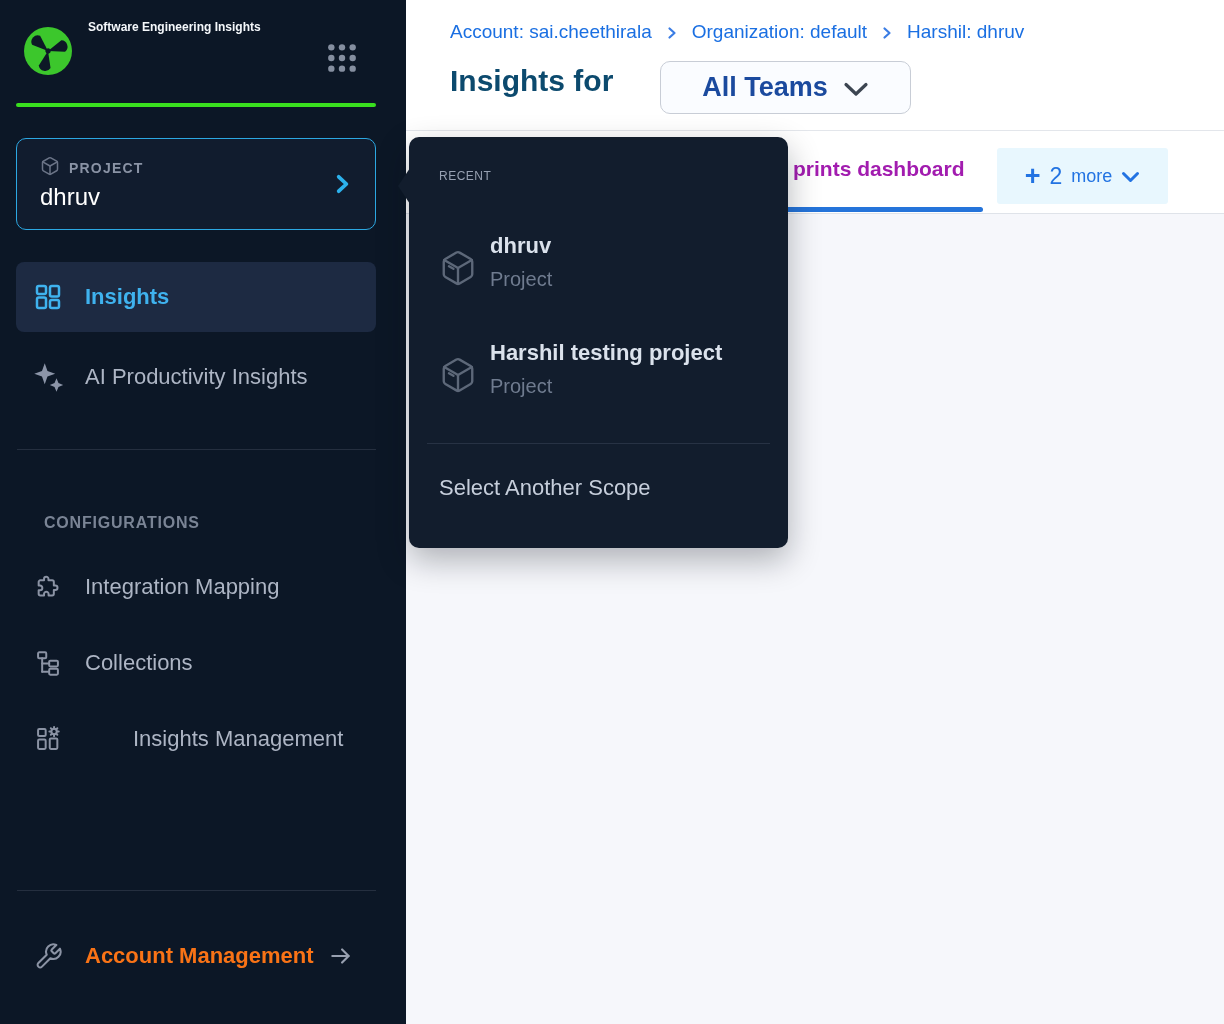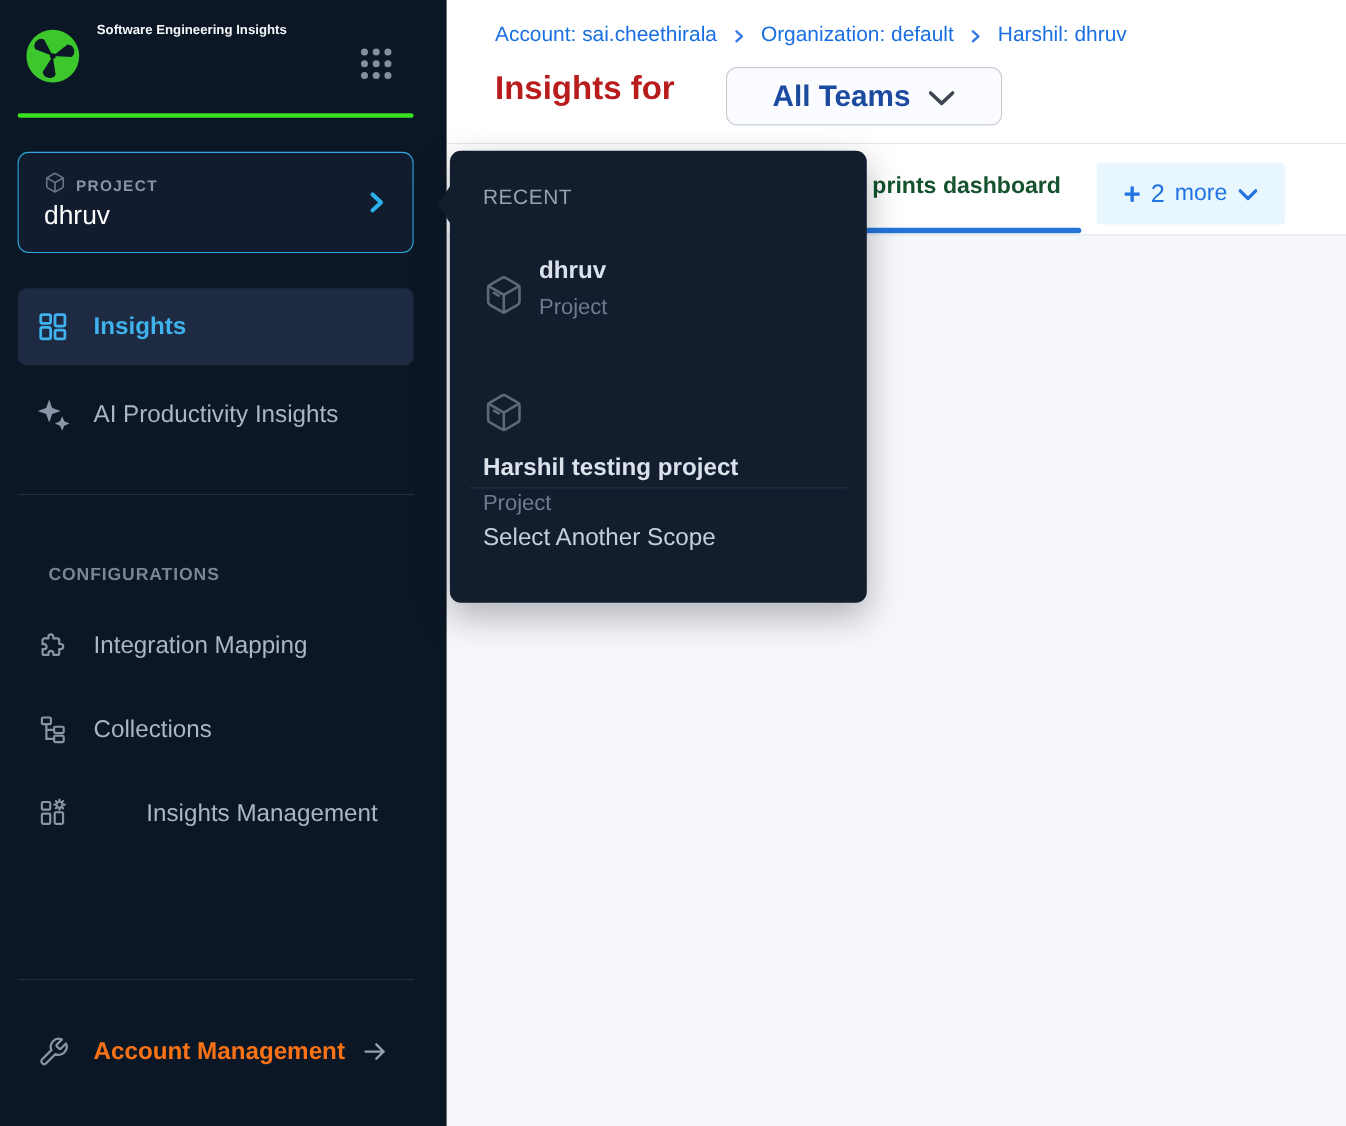--- a/index.html
+++ b/index.html
@@ -38,52 +38,52 @@
   .cfg-label{position:absolute;left:44px;top:514px;font-size:16px;font-weight:600;letter-spacing:.8px;color:#7a8495;}
   .sb-divider{position:absolute;left:17px;width:359px;height:1px;background:#252f3f;}
   .sbd1{top:449px;}.sbd2{top:890px;}
 
   
   .breadcrumb{position:absolute;left:450px;top:21px;display:flex;align-items:center;gap:14px;
     font-size:19px;color:#1a6fe2;z-index:1;}
   .breadcrumb .crumb{cursor:pointer;white-space:nowrap;}
   .breadcrumb .sep{display:flex;align-items:center;margin-top:2px;}
 
-  .page-title{position:absolute;left:450px;top:64px;font-size:30px;font-weight:700;color:#b91c1c;z-index:1;}
+  .page-title{position:absolute;left:450px;top:64px;font-size:30px;font-weight:700;color:#0c4a6e;z-index:1;}
   .team-btn{position:absolute;left:660px;top:61px;width:251px;height:53px;box-sizing:border-box;
     display:flex;align-items:center;justify-content:center;gap:15px;
     background:#fafcff;border:1px solid #c8cdd6;border-radius:10px;cursor:pointer;z-index:1;}
   .team-btn .t{font-size:27px;font-weight:700;color:#1b4a9e;}
 
   .hdr-divider{position:absolute;left:406px;right:0;top:130px;height:1px;background:#e3e6eb;z-index:1;}
   .tab-divider{position:absolute;left:406px;right:0;top:213px;height:1px;background:#dfe3e9;z-index:1;}
   .content-area{position:absolute;left:406px;top:214px;right:0;bottom:0;background:#f6f7fb;z-index:0;}
 
-  .tab-label{position:absolute;left:793px;top:157px;font-size:21px;font-weight:700;color:#14532d;z-index:1;cursor:pointer;white-space:nowrap;}
+  .tab-label{position:absolute;left:793px;top:157px;font-size:21px;font-weight:700;color:#a21caf;z-index:1;cursor:pointer;white-space:nowrap;}
   .tab-underline{position:absolute;left:700px;top:207px;width:283px;height:5px;border-radius:3px;background:#2574da;z-index:1;}
   .more-chip{position:absolute;left:997px;top:148px;width:171px;height:56px;box-sizing:border-box;
     background:#e8f7fe;border-radius:3px;display:flex;align-items:center;justify-content:center;gap:9px;
     cursor:pointer;z-index:1;}
   .more-chip .plus{font-size:27px;font-weight:700;color:#2273e2;line-height:1;}
   .more-chip .cnt{font-size:23px;color:#2273e2;}
-  .more-chip .lbl{font-size:21px;color:#2273e2;}
+  .more-chip .lbl{font-size:18px;color:#2273e2;}
   .more-chip .chev{display:flex;align-items:center;margin-top:3px;}
 
   
   .popover{position:absolute;left:409px;top:137px;width:379px;height:411px;background:#121d2d;
     border-radius:10px;z-index:5;box-shadow:0 12px 32px rgba(8,14,24,.3);}
   .pop-arrow{position:absolute;left:-11px;top:31px;width:0;height:0;
     border-top:18px solid transparent;border-bottom:18px solid transparent;border-right:12px solid #121d2d;}
-  .recent{position:absolute;left:30px;top:32px;font-size:19px;letter-spacing:.5px;color:#97a1b2;}
+  .recent{position:absolute;left:30px;top:32px;font-size:12px;letter-spacing:.5px;color:#97a1b2;}
   .pop-item{position:absolute;left:30px;right:20px;display:flex;align-items:flex-start;gap:13px;cursor:pointer;}
   .pop-item .ico{margin-top:16px;flex:0 0 38px;}
   .pop-item .title{font-size:22px;font-weight:600;color:#dbe2ec;white-space:nowrap;}
   .pop-item .sub{margin-top:9px;font-size:20px;color:#6f7b8f;}
   .pi1{top:96px;}
-  .pi2{top:203px;flex-direction:column;}
+  .pi2{top:203px;}
   .pop-divider{position:absolute;left:18px;right:18px;top:306px;height:1px;background:#273244;}
   .pop-footer{position:absolute;left:30px;top:338px;font-size:22px;color:#c6cedb;cursor:pointer;}
 </style>
 </head>
 <body>
 
 <div class="sidebar">
 
   <span class="logo">
     <svg width="52" height="52" viewBox="0 0 52 52">

